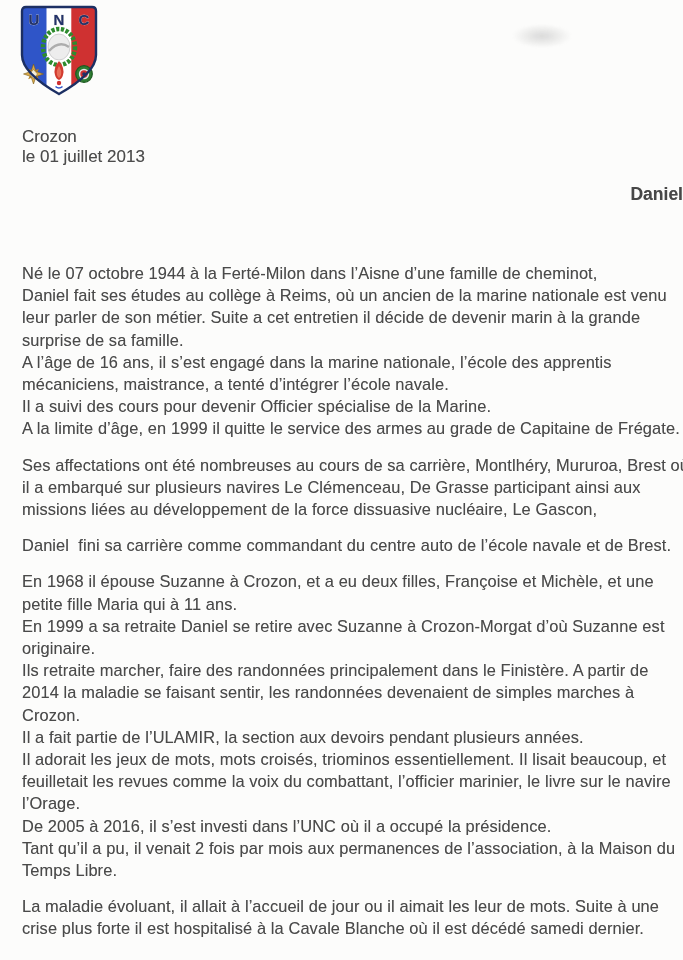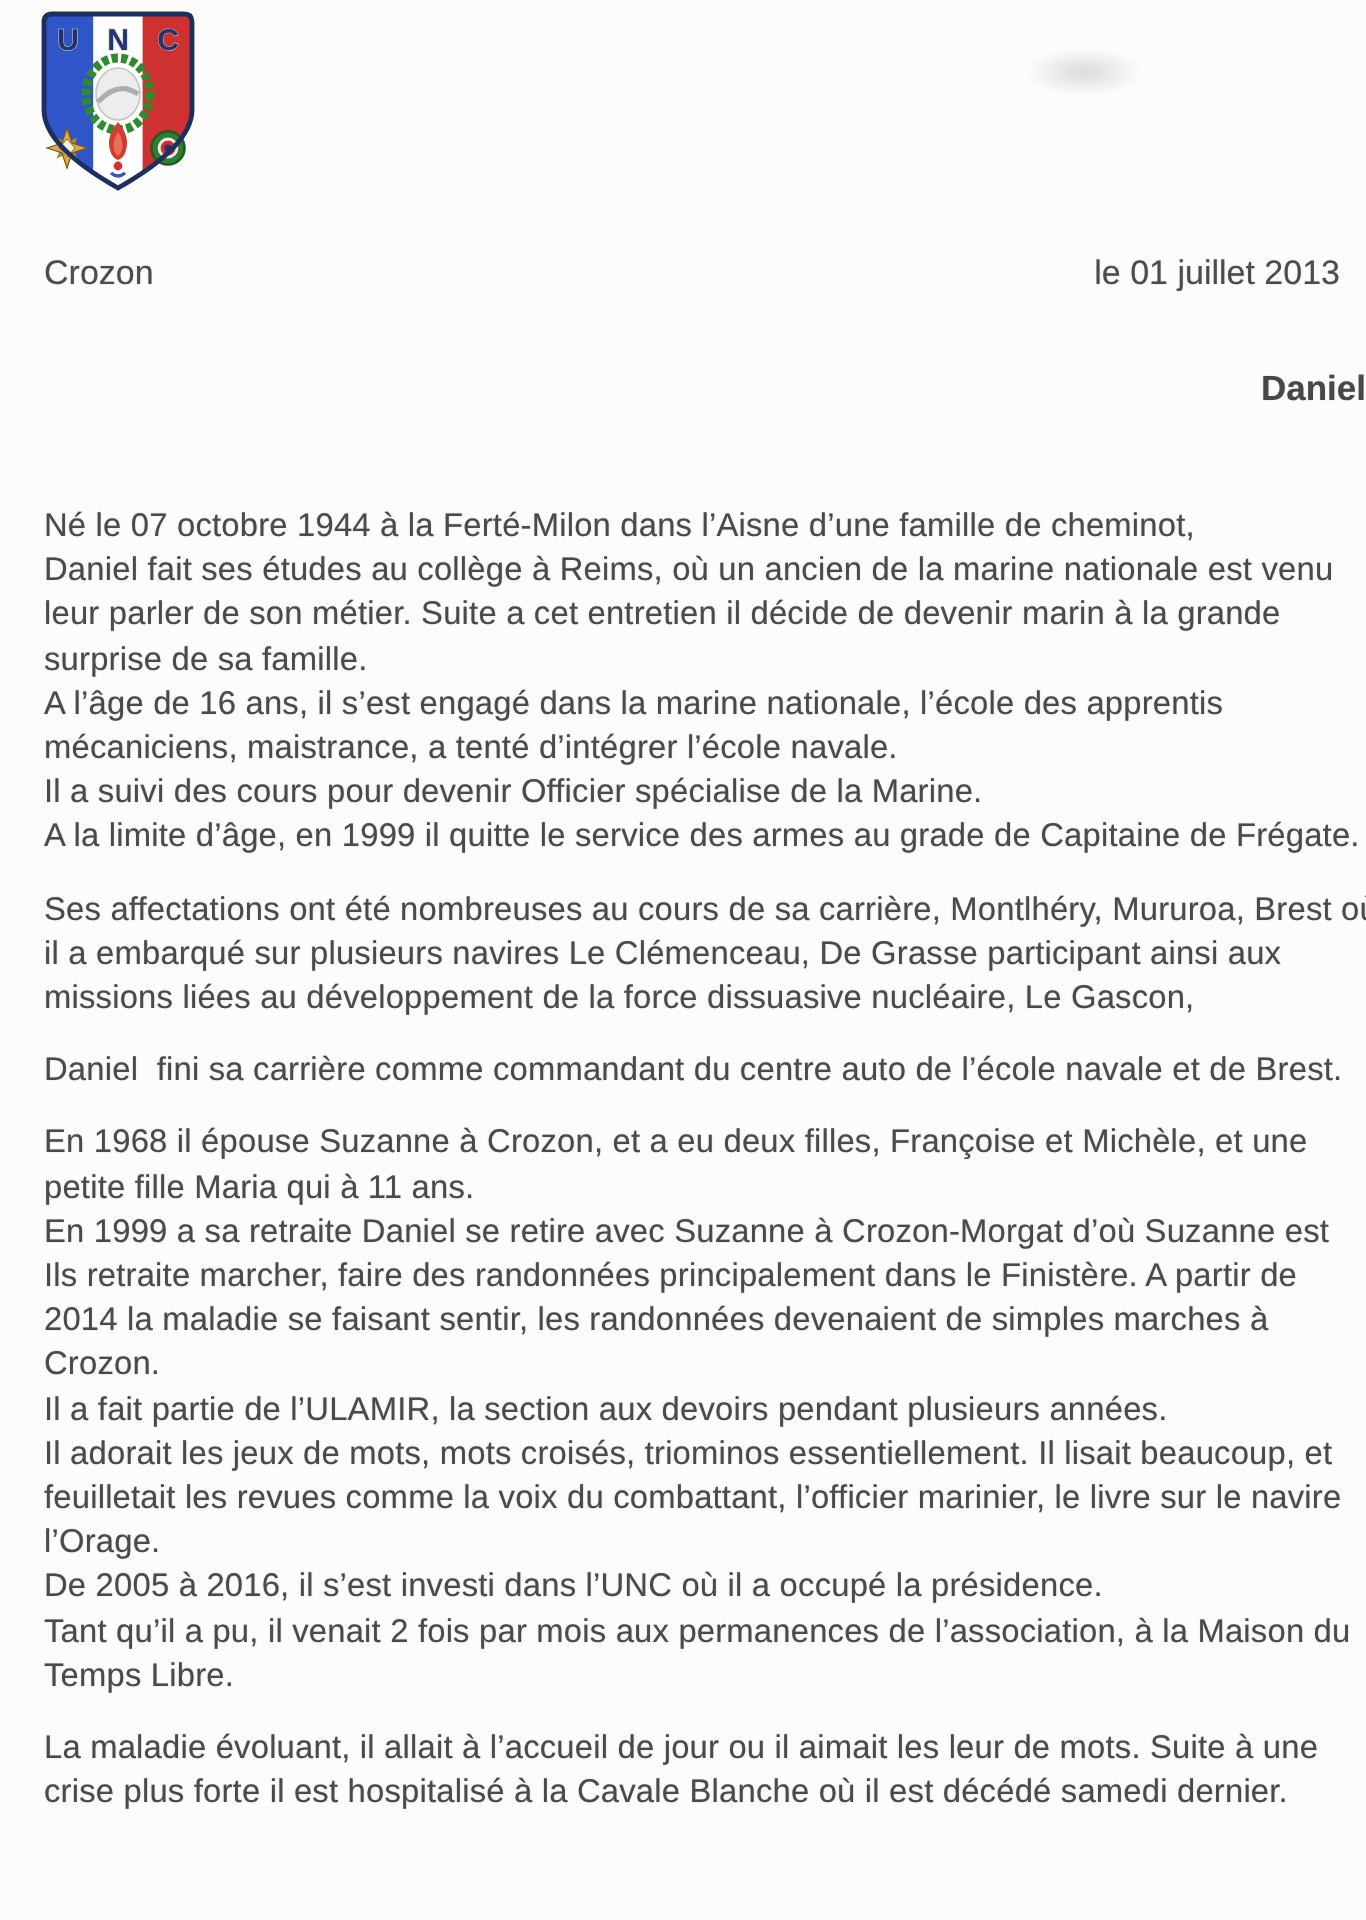--- a/index.html
+++ b/index.html
@@ -15,28 +15,28 @@
   .logo{position:absolute;left:18px;top:5px;}
   .logo text{font-family:"Liberation Sans",sans-serif;}
   .smudge{
     position:absolute;left:512px;top:24px;width:60px;height:24px;
     background:radial-gradient(ellipse at center, rgba(140,140,140,0.30), rgba(140,140,140,0) 70%);
     filter:blur(1px);border-radius:50%;
   }
   .header-row{
     position:absolute;left:22px;right:13px;top:127px;
     display:flex;justify-content:space-between;
-    font-size:17px;line-height:20px;color:#4c4c4c;
+    font-size:17px;line-height:20px;color:#4c4c4c;flex-direction:column;
   }
   .title{
     position:absolute;left:0;right:0;top:184px;
     text-align:right;font-weight:bold;font-size:17.5px;color:#474747;
   }
   .body-text{position:absolute;left:22px;top:250px;right:0;}
-  .block{margin:2px 0 14px 0;padding:0;}
+  .block{margin:12px 0 14px 0;padding:0;}
   .line{
     white-space:pre;
     font-size:16.4px;line-height:22.2px;letter-spacing:0.1px;
   }
 </style>
 </head>
 <body>
 
 <div class="page">
 
@@ -113,20 +113,21 @@
     </div>
 
     <div class="block">
       <div class="line">Daniel  fini sa carrière comme commandant du centre auto de l’école navale et de Brest.</div>
     </div>
 
     <div class="block">
       <div class="line">En 1968 il épouse Suzanne à Crozon, et a eu deux filles, Françoise et Michèle, et une</div>
       <div class="line">petite fille Maria qui à 11 ans.</div>
       <div class="line">En 1999 a sa retraite Daniel se retire avec Suzanne à Crozon-Morgat d’où Suzanne est</div>
+      <div class="line">originaire.</div>
       <div class="line">Ils retraite marcher, faire des randonnées principalement dans le Finistère. A partir de</div>
       <div class="line">2014 la maladie se faisant sentir, les randonnées devenaient de simples marches à</div>
       <div class="line">Crozon.</div>
       <div class="line">Il a fait partie de l’ULAMIR, la section aux devoirs pendant plusieurs années.</div>
       <div class="line">Il adorait les jeux de mots, mots croisés, triominos essentiellement. Il lisait beaucoup, et</div>
       <div class="line">feuilletait les revues comme la voix du combattant, l’officier marinier, le livre sur le navire</div>
       <div class="line">l’Orage.</div>
       <div class="line">De 2005 à 2016, il s’est investi dans l’UNC où il a occupé la présidence.</div>
       <div class="line">Tant qu’il a pu, il venait 2 fois par mois aux permanences de l’association, à la Maison du</div>
       <div class="line">Temps Libre.</div>

